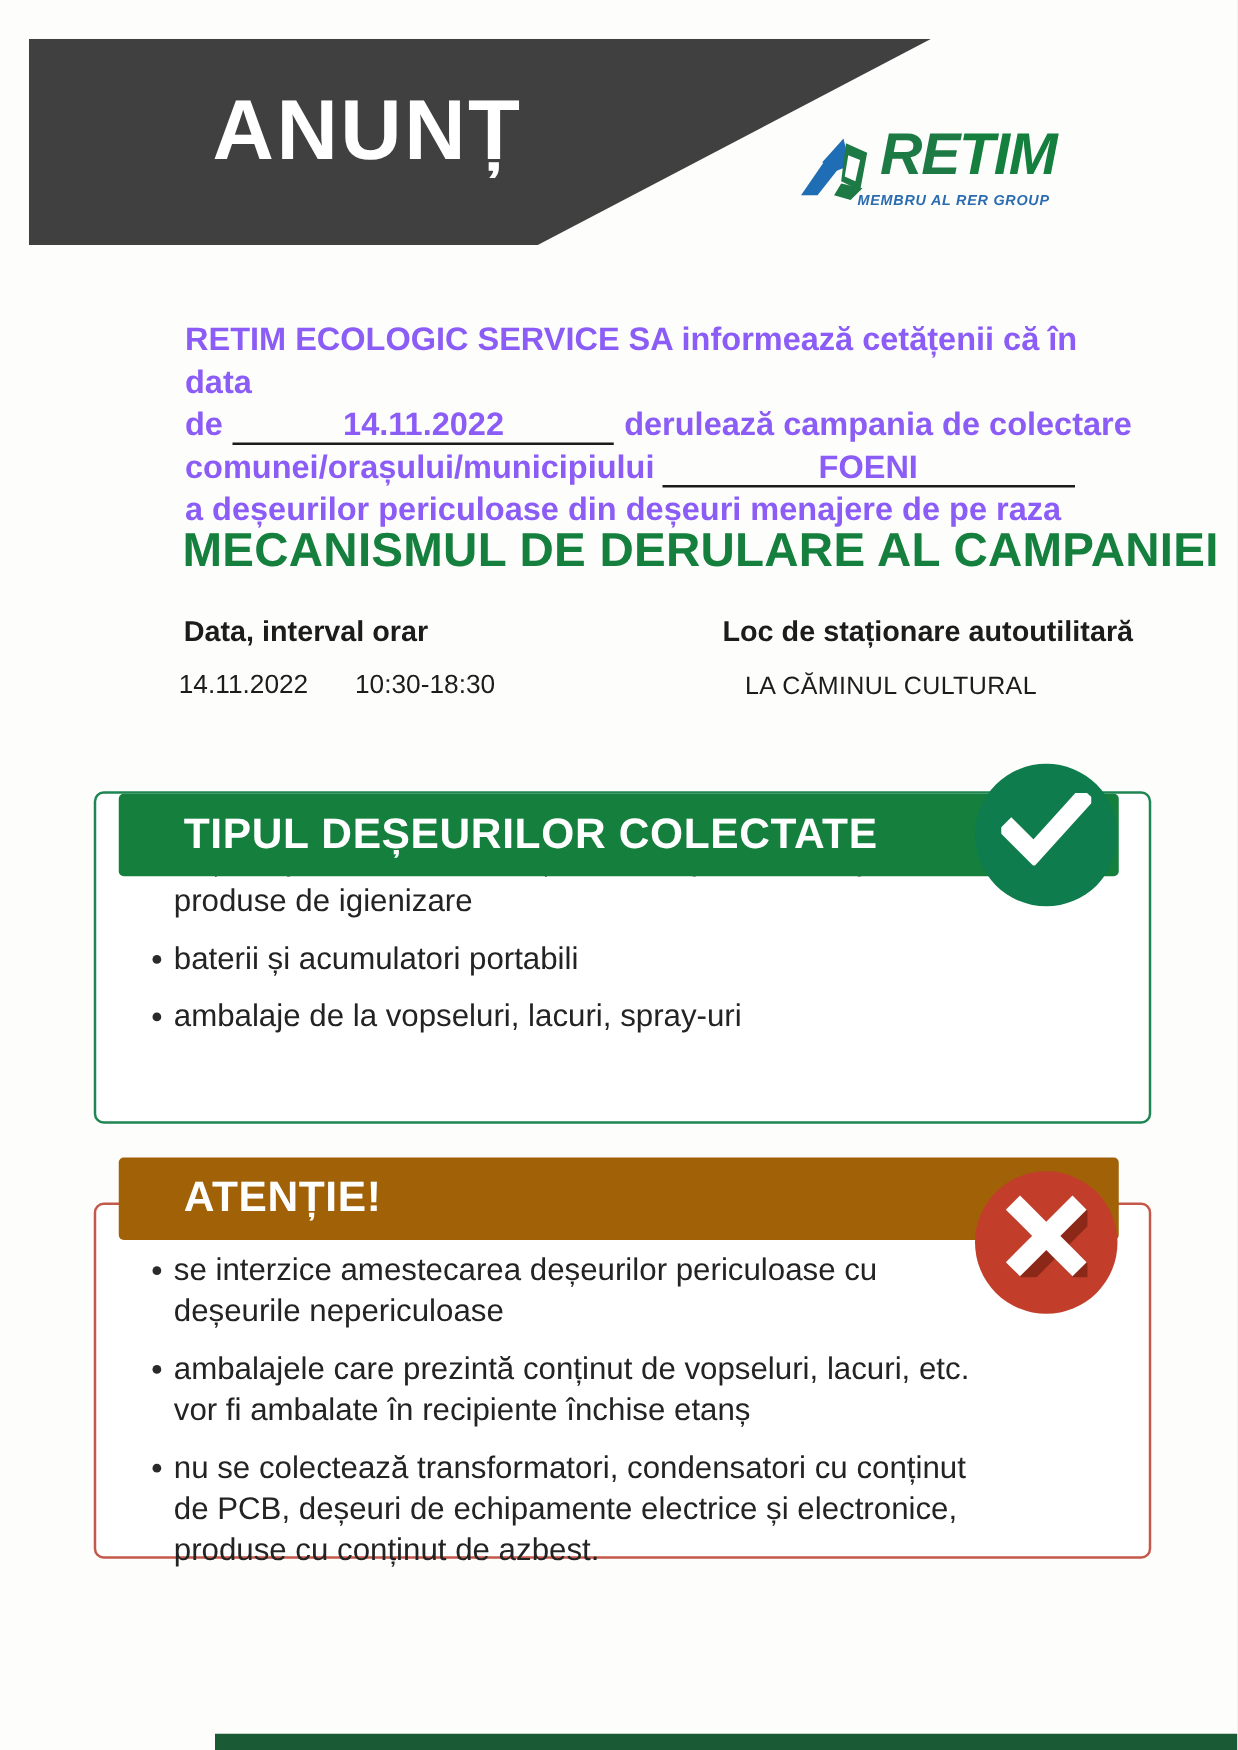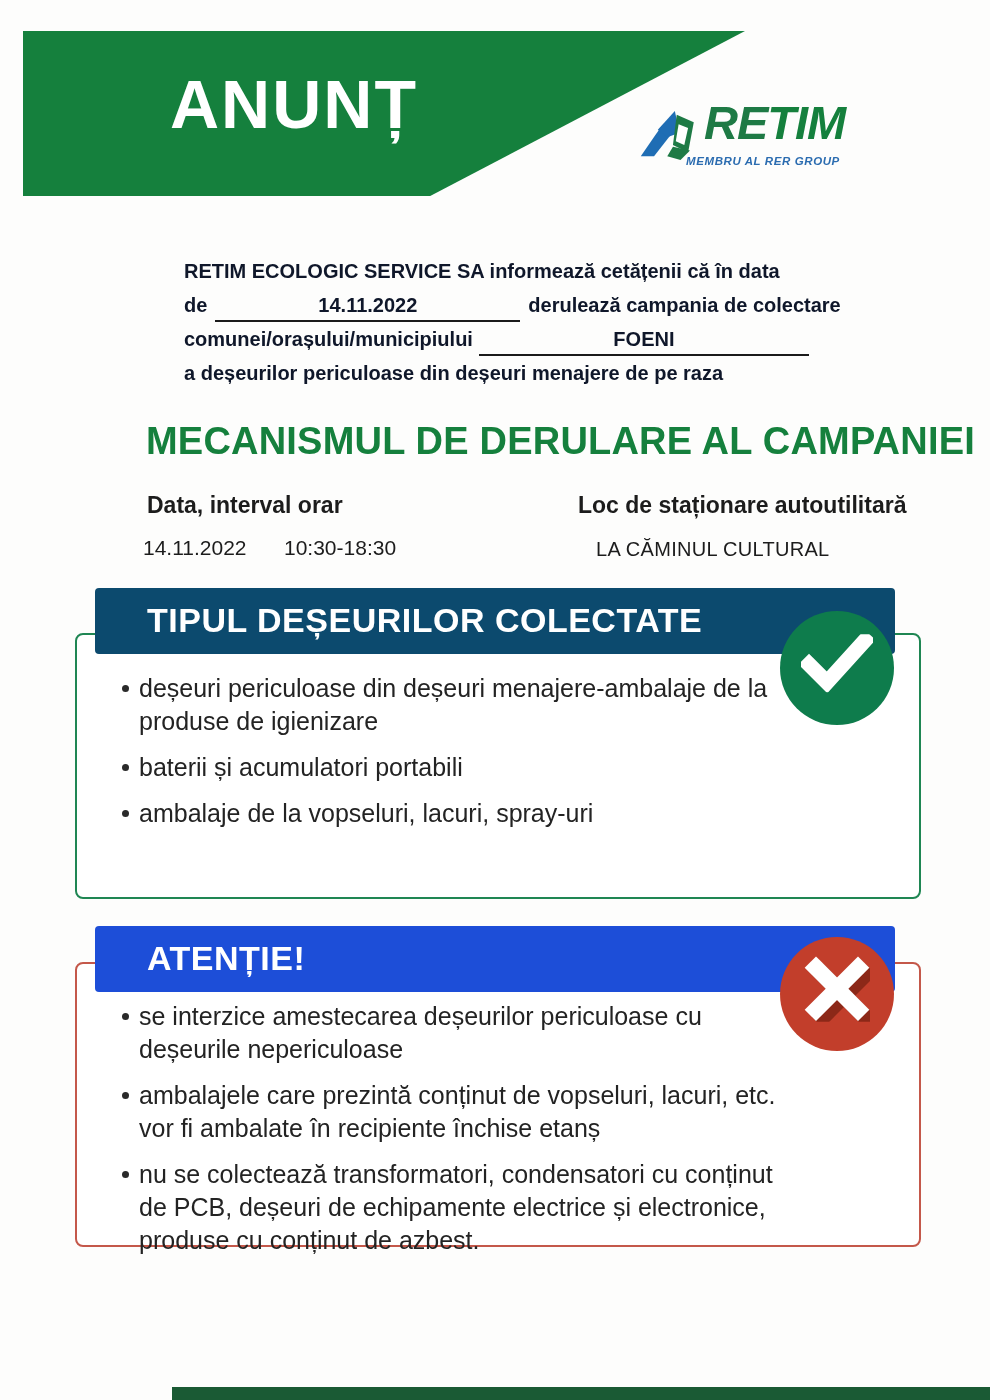--- a/index.html
+++ b/index.html
@@ -4,58 +4,58 @@
 <style>
   html,body{margin:0;padding:0;background:#e8e8e8;}
   .page{
     position:relative;width:990px;height:1400px;background:#fdfdfc;
     margin:0 auto;overflow:hidden;
     font-family:"Liberation Sans", sans-serif;color:#1c1c1c;
   }
   
   .banner{
     position:absolute;left:23px;top:31px;width:722px;height:165px;
-    background:#15803d;
+    background:#404040;
     clip-path:polygon(0 0,100% 0,56.4% 100%,0 100%);
     text-align:right;
   }
   .banner-title{
     position:absolute;left:147px;top:34px;
     font-size:68px;font-weight:700;color:#ffffff;letter-spacing:2px;
   }
   
   .logo{position:absolute;left:638px;top:103px;width:230px;height:72px;}
   .logo-mark{position:absolute;left:0;top:6px;width:68px;height:52px;}
   .logo-text{position:absolute;left:66px;top:-8px;font-size:47px;font-weight:700;font-style:italic;letter-spacing:-1px;}
   .logo-re{color:#1e7a45;margin-top:25px;}
   .logo-tim{color:#15803d;}
   .logo-tag{position:absolute;left:48px;top:52px;font-size:11.5px;font-weight:700;font-style:italic;color:#2b6cb0;letter-spacing:.6px;white-space:nowrap;}
   
-  .intro{position:absolute;left:148px;top:254px;width:760px;font-size:20px;font-weight:700;line-height:34px;color:#0f172a;margin-left:36px;}
+  .intro{position:absolute;left:148px;top:254px;width:760px;font-size:26px;font-weight:700;line-height:34px;color:#8b5cf6;}
   .intro-line{display:block;}
   .blank{
     display:inline-block;border-bottom:2.5px solid #1b1b1b;text-align:center;
     vertical-align:bottom;line-height:30px;
   }
   .blank-date{width:305px;margin:0 8px;}
   .blank-loc{width:330px;margin:0 6px;}
   
   .mech-title{position:absolute;left:146px;top:420px;font-size:38px;font-weight:700;color:#15803d;letter-spacing:.2px;white-space:nowrap;}
   .info-label-left{position:absolute;left:147px;top:492px;font-size:23px;font-weight:700;}
   .info-label-right{position:absolute;left:578px;top:492px;font-size:23px;font-weight:700;}
   .info-date{position:absolute;left:143px;top:536px;font-size:21px;}
   .info-hours{position:absolute;left:284px;top:536px;font-size:21px;}
   .info-loc{position:absolute;left:596px;top:538px;font-size:20px;letter-spacing:.3px;}
   
   .section-box{position:absolute;background:#ffffff;border-radius:8px;}
   .box-green{left:75px;top:633px;width:842px;height:262px;border:2px solid #1f8653;}
   .box-red{left:75px;top:962px;width:842px;height:281px;border:2px solid #c4584a;}
   .section-bar{position:absolute;left:95px;width:800px;height:66px;border-radius:4px;z-index:2;}
-  .bar-green{top:588px;background:#0c4a6e;}
-  .bar-red{top:926px;background:#1d4ed8;}
+  .bar-green{top:635px;background:#15803d;}
+  .bar-red{top:926px;background:#a16207;}
   .section-bar .bar-title{
     display:block;padding-left:52px;line-height:64px;
     font-size:34px;font-weight:700;color:#ffffff;letter-spacing:.5px;white-space:nowrap;
   }
   .badge{
     position:absolute;left:780px;width:114px;height:114px;border-radius:50%;
     z-index:3;overflow:hidden;
   }
   .badge-green{top:611px;background:#0e7c4c;}
   .badge-red{top:937px;background:#c23e2b;}

